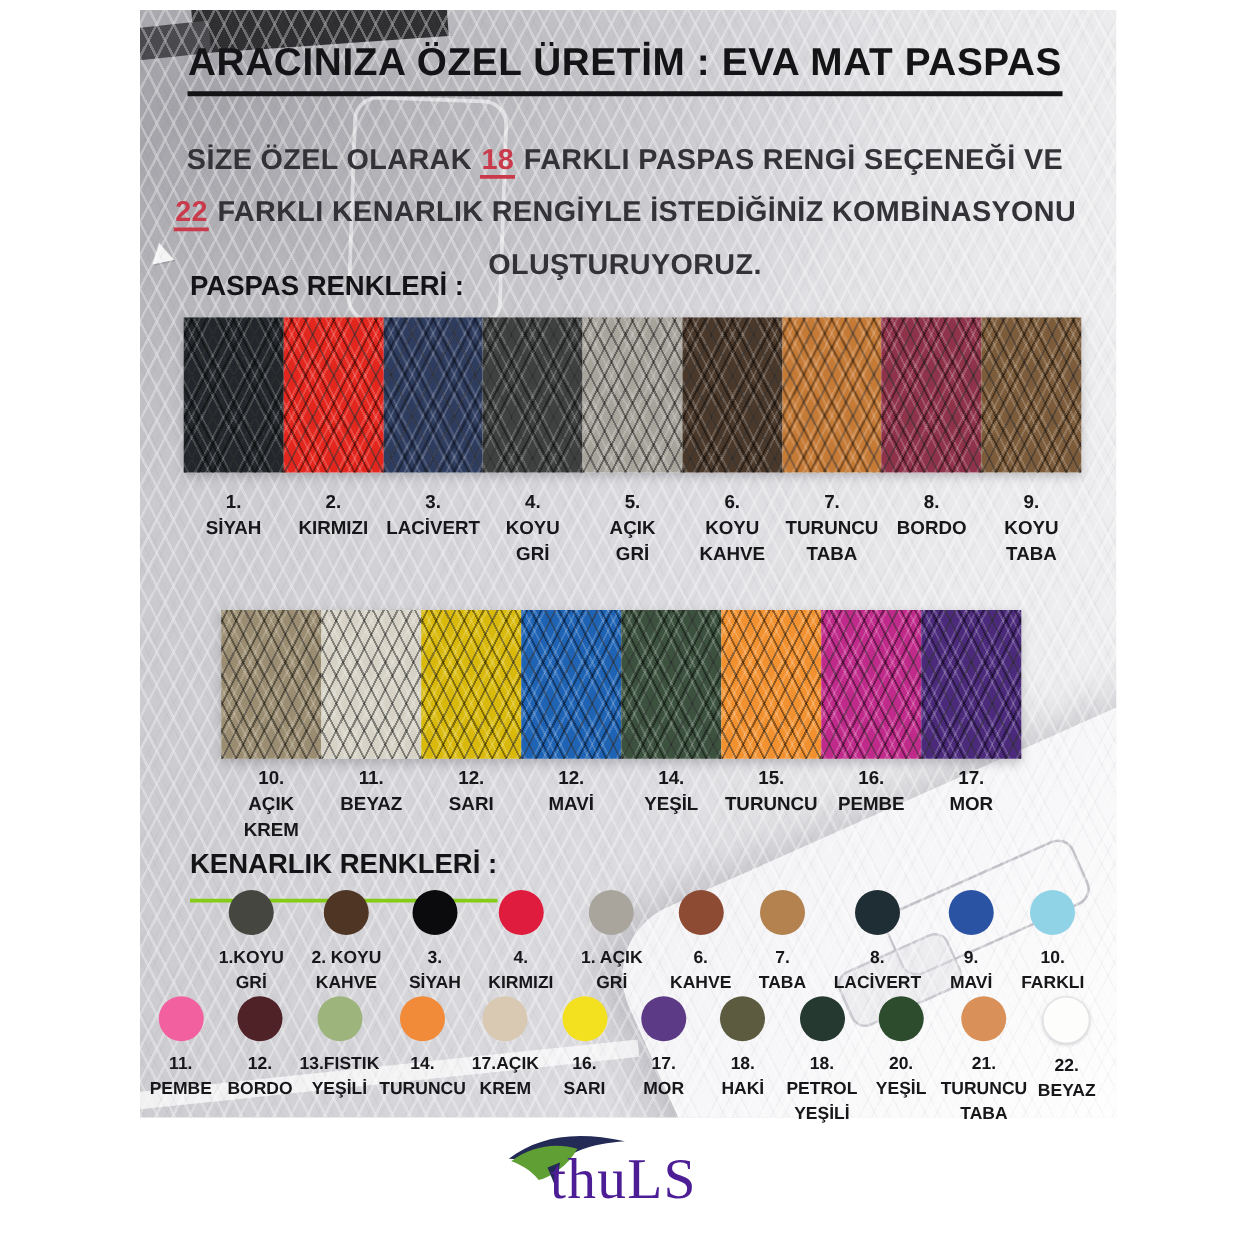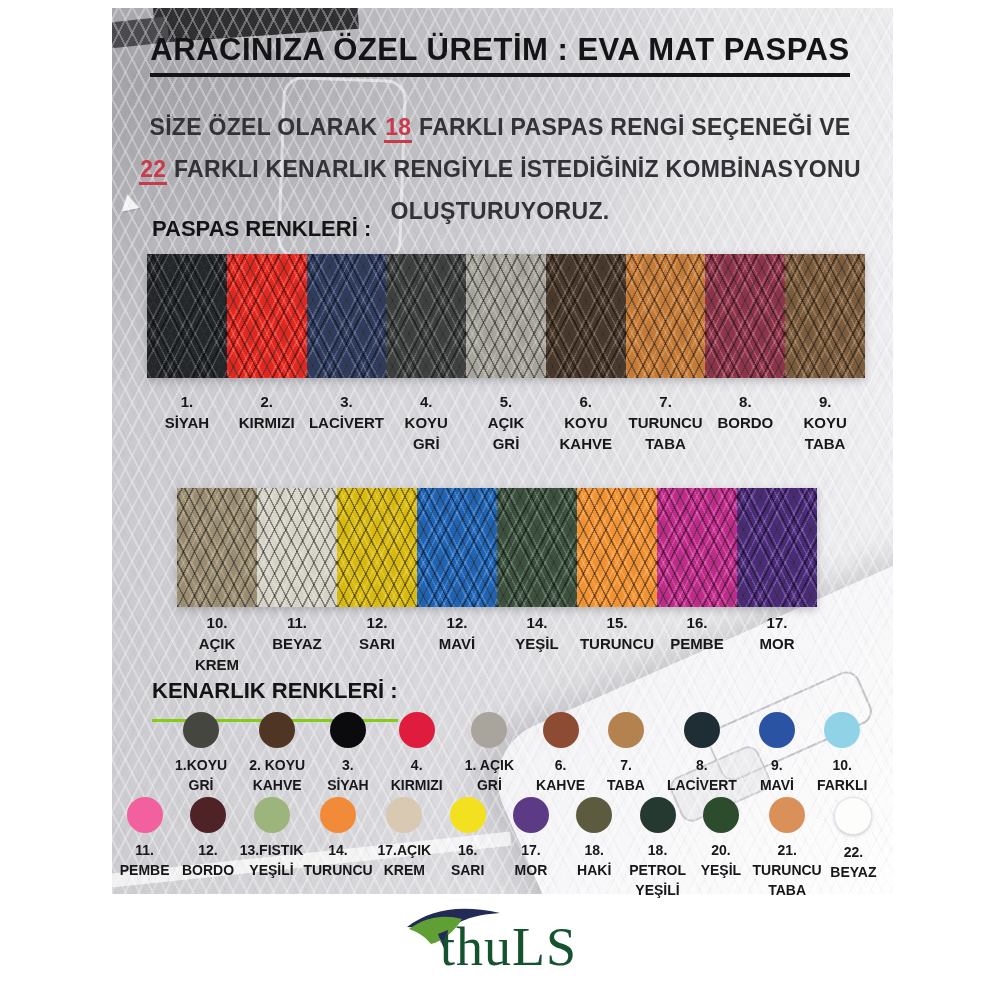--- a/index.html
+++ b/index.html
@@ -68,21 +68,21 @@
   .drow2{left:113px;top:797px;width:772px;}
   .dot-cell{flex:1 1 0;text-align:center;}
   .dot{width:36px;height:36px;border-radius:50%;margin:0 auto 7px auto;}
   .dot.light{border:1px solid #e3e3e6;box-shadow:0 1px 3px rgba(150,150,160,.45);}
   .dot-label{font-size:14px;font-weight:800;color:#17171a;line-height:20px;}
   .dot-label div{white-space:nowrap;}
 
   
   .logo{position:absolute;left:402px;top:898px;width:220px;height:92px;}
   .logo svg{position:absolute;left:2px;top:4px;}
-  .logo-text{position:absolute;left:38px;top:18px;font-family:"Liberation Serif","DejaVu Serif",serif;font-size:54px;color:#14532d;letter-spacing:1px;}
+  .logo-text{position:absolute;left:38px;top:18px;font-family:"Liberation Serif","DejaVu Serif",serif;font-size:46px;color:#4c1d95;letter-spacing:1px;}
 </style>
 </head>
 <body>
 
 <div class="photo">
   <div class="dark-strip"></div>
   <div class="dark-strip2"></div>
   <div class="panel-outline"></div>
   <div class="sill"></div>
   <div class="slot1"></div>

